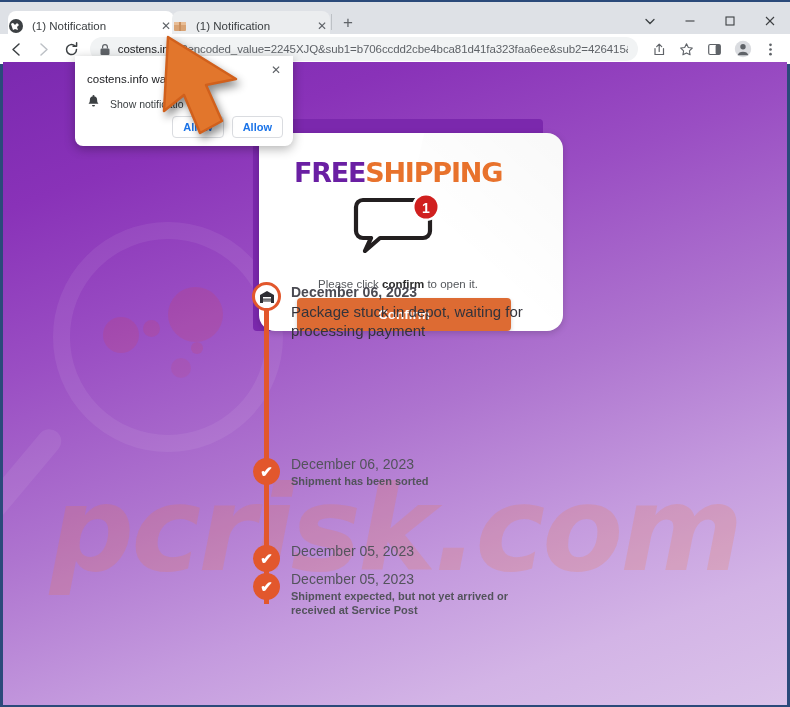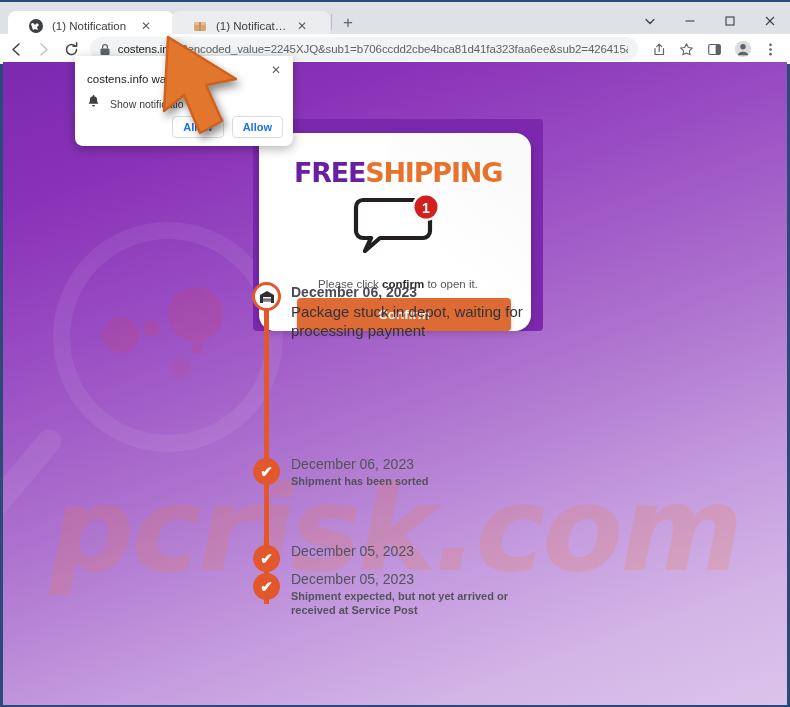--- a/index.html
+++ b/index.html
@@ -23,21 +23,21 @@
     border-top: 2px solid #2b4a7a;
   }
   .tabstrip {
     position: absolute; left: 0; top: 2px;
     width: 790px; height: 32px;
   }
   .tab {
     position: absolute; top: 7px; height: 29px;
     display: flex; align-items: center;
     border-radius: 8px 8px 0 0;
-    padding: 0 20px;
+    padding: 0 0;
   }
   .tab.active { background: #ffffff; }
   .tab.inactive { background: #ebedef; }
   .tab-favicon {
     width: 16px; height: 16px; margin-right: 8px;
     flex: 0 0 16px; position: relative;
   }
   .tab-title {
     font-size: 11.5px; color: #3c4043;
     white-space: nowrap; overflow: hidden;
@@ -143,21 +143,21 @@
 
   
   .promo-outer {
     position: absolute; left: 250px; top: 57px;
     width: 290px; height: 212px;
     background: #7b28ad;
     border-radius: 4px;
   }
   .promo-inner {
     position: absolute; left: 6px; top: 14px;
-    width: 272px; height: 198px;
+    width: 304px; height: 198px;
     background: #ffffff;
     border-radius: 0 16px 16px 16px;
     box-shadow: 0 2px 7px rgba(0,0,0,0.18);
     overflow: hidden;
   }
   .promo-sheen {
     position: absolute; right: -40px; top: -30px;
     width: 200px; height: 280px;
     background: linear-gradient(210deg, rgba(0,0,0,0.035) 0%, rgba(0,0,0,0) 60%);
     transform: rotate(12deg);

